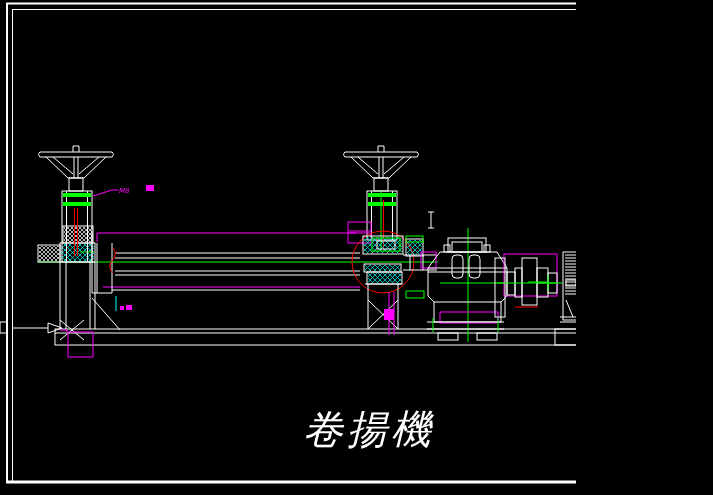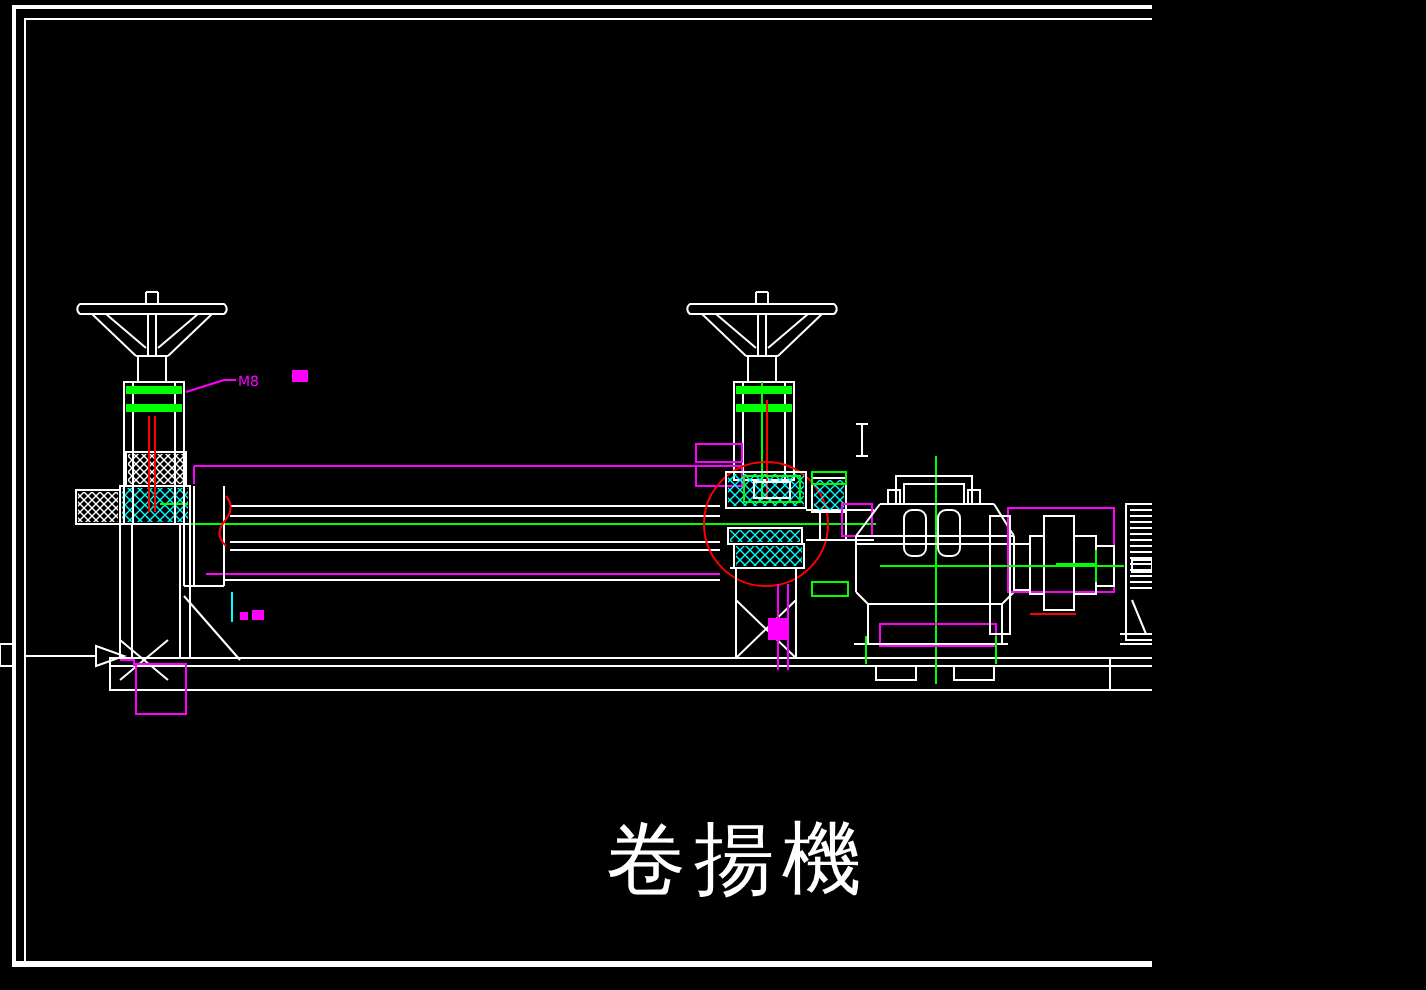--- a/index.html
+++ b/index.html
@@ -1,16 +1,16 @@
 <!DOCTYPE html>
 <html><head>
 <meta charset="utf-8">
 <style>
   html,body{margin:0;padding:0;background:#000;}
-  .stage{position:relative;width:576px;height:495px;background:#3b82f6;overflow:hidden;}
+  .stage{position:relative;width:576px;height:495px;background:#3b82f6;overflow:hidden;font-style:italic;}
   svg{display:block;}
   
   .w{stroke:#ffffff;fill:none;stroke-width:1;}
   .w2{stroke:#ffffff;fill:none;stroke-width:2;}
   .w3{stroke:#ffffff;fill:none;stroke-width:3;}
   .g{stroke:#00ff00;fill:none;stroke-width:1;}
   .gf{fill:#00ff00;stroke:none;}
   .m{stroke:#ff00ff;fill:none;stroke-width:1;}
   .mf{fill:#ff00ff;stroke:none;}
   .c{stroke:#00ffff;fill:none;stroke-width:1;}

